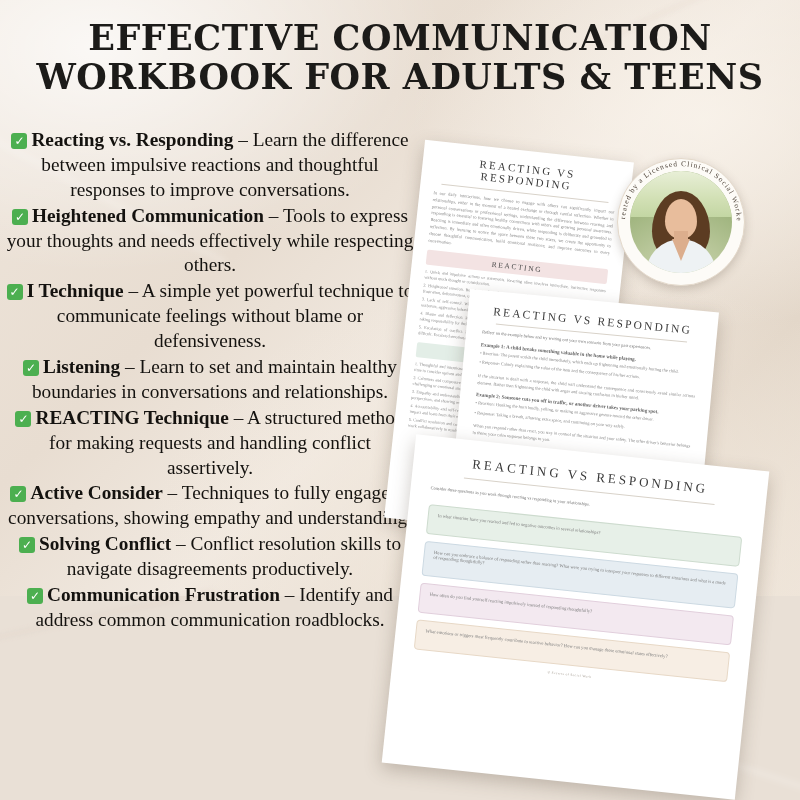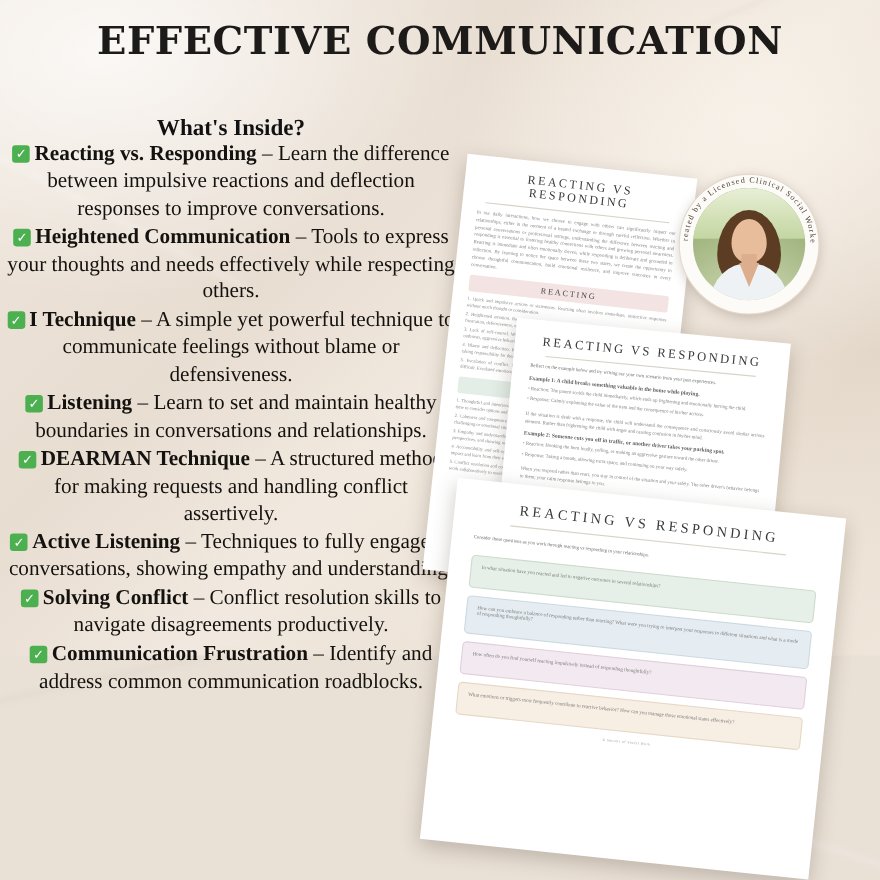--- a/index.html
+++ b/index.html
@@ -268,31 +268,31 @@
 
 <div id="page">
 
   <div class="vein" style="left:-40px; top:120px; width:300px; height:3px; transform:rotate(28deg);"></div>
   <div class="vein vein2" style="left:600px; top:40px; width:260px; height:2px; transform:rotate(-24deg);"></div>
   <div class="vein" style="left:540px; top:700px; width:320px; height:3px; transform:rotate(18deg);"></div>
   <div class="vein vein2" style="left:-20px; top:640px; width:240px; height:2px; transform:rotate(-12deg);"></div>
 
   <div class="title-wrap">
     <div class="title-line">EFFECTIVE COMMUNICATION</div>
-  </div>
-
-  <div class="whats-inside">What's Inside?</div>
+    <div class="title-line">WORKBOOK FOR ADULTS &amp; TEENS</div>
+  </div>
+
 
   <div class="features" id="features">
-      <div class="feature"><span class="check">✓</span><span class="feat-title">Reacting vs. Responding</span><span> – Learn the difference between impulsive reactions and deflection responses to improve conversations.</span></div>
+      <div class="feature"><span class="check">✓</span><span class="feat-title">Reacting vs. Responding</span><span> – Learn the difference between impulsive reactions and thoughtful responses to improve conversations.</span></div>
       <div class="feature"><span class="check">✓</span><span class="feat-title">Heightened Communication</span><span> – Tools to express your thoughts and needs effectively while respecting others.</span></div>
       <div class="feature"><span class="check">✓</span><span class="feat-title">I Technique</span><span> – A simple yet powerful technique to communicate feelings without blame or defensiveness.</span></div>
       <div class="feature"><span class="check">✓</span><span class="feat-title">Listening</span><span> – Learn to set and maintain healthy boundaries in conversations and relationships.</span></div>
-      <div class="feature"><span class="check">✓</span><span class="feat-title">DEARMAN Technique</span><span> – A structured method for making requests and handling conflict assertively.</span></div>
-      <div class="feature"><span class="check">✓</span><span class="feat-title">Active Listening</span><span> – Techniques to fully engage in conversations, showing empathy and understanding.</span></div>
+      <div class="feature"><span class="check">✓</span><span class="feat-title">REACTING Technique</span><span> – A structured method for making requests and handling conflict assertively.</span></div>
+      <div class="feature"><span class="check">✓</span><span class="feat-title">Active Consider</span><span> – Techniques to fully engage in conversations, showing empathy and understanding.</span></div>
       <div class="feature"><span class="check">✓</span><span class="feat-title">Solving Conflict</span><span> – Conflict resolution skills to navigate disagreements productively.</span></div>
       <div class="feature"><span class="check">✓</span><span class="feat-title">Communication Frustration</span><span> – Identify and address common communication roadblocks.</span></div>
     </div>
 
   <div class="sheet" id="sheet1">
     <div class="inner">
       <div class="sheet-h">REACTING VS RESPONDING</div>
       <div class="rule" style="width:92%;"></div>
       <div class="para">In our daily interactions, how we choose to engage with others can significantly impact our relationships, either in the moment of a heated exchange or through careful reflection. Whether in personal conversations or professional settings, understanding the difference between reacting and responding is essential to fostering healthy connections with others and growing personal awareness. Reacting is immediate and often emotionally driven, while responding is deliberate and grounded in reflection. By learning to notice the space between these two states, we create the opportunity to choose thoughtful communication, build emotional resilience, and improve outcomes in every conversation.</div>
 

